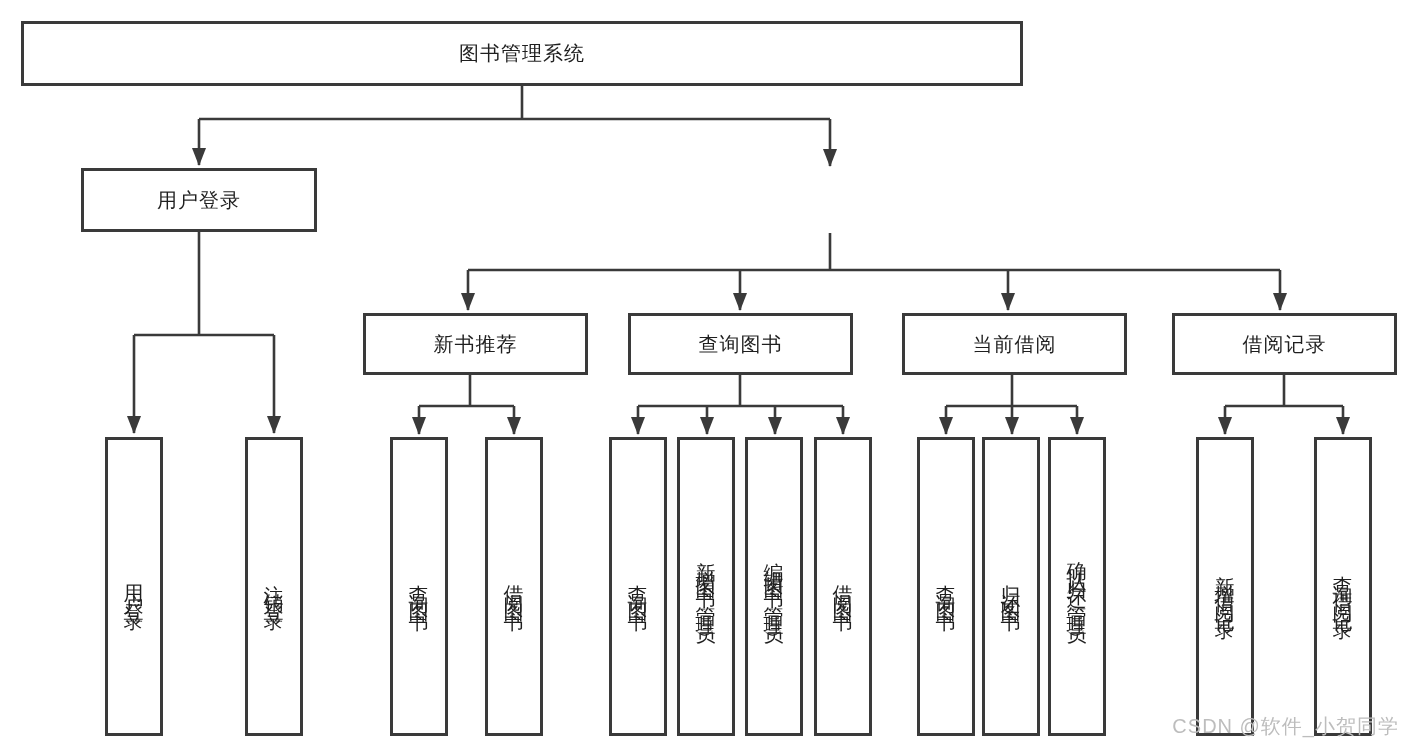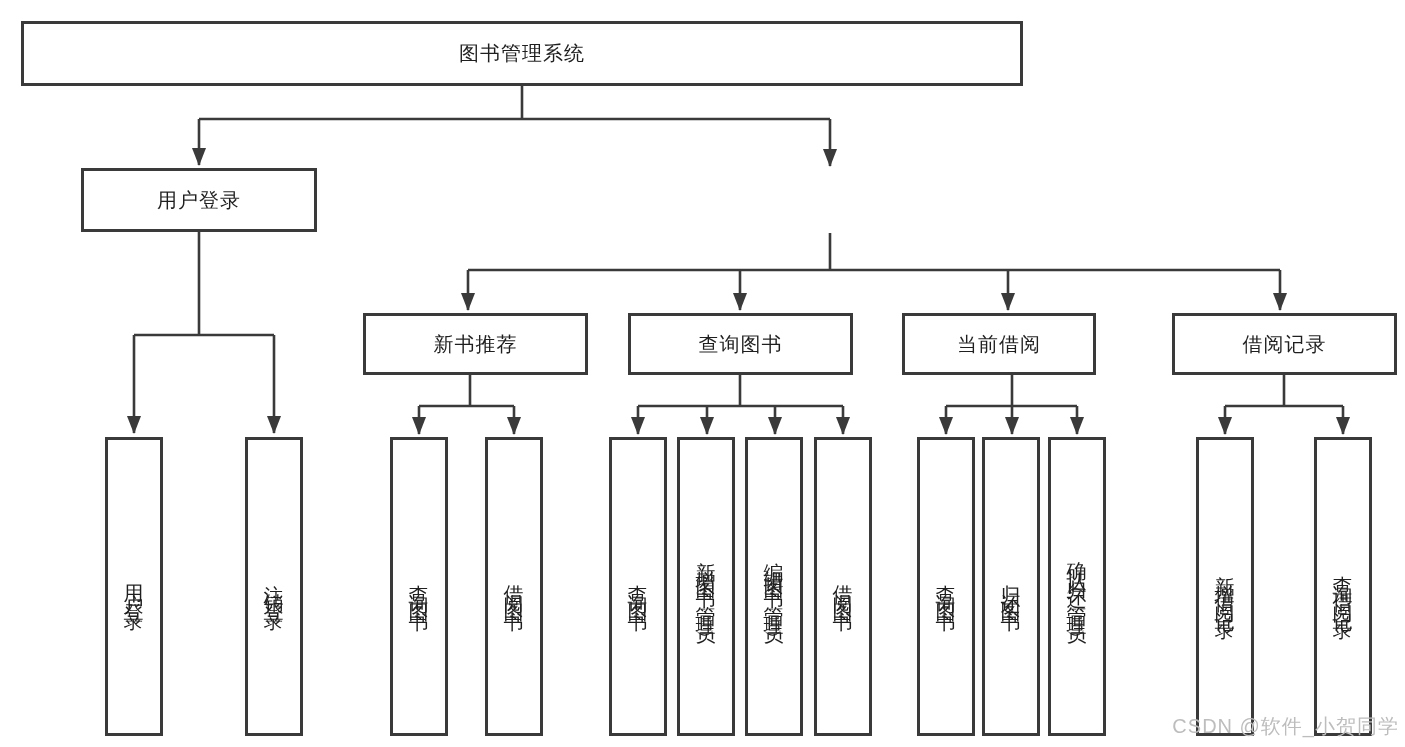--- a/index.html
+++ b/index.html
@@ -108,21 +108,21 @@
       <path d="M1343,406 V434" marker-end="url(#arrow)"></path>
     </g>
   </svg>
 
   <div class="node hbox" style="left:21px; top:2px; width:1002px; height:65px;margin-top:19px;">图书管理系统</div>
 
   <div class="node hbox" style="left:81px; top:168px; width:236px; height:64px;">用户登录</div>
 
   <div class="node hbox" style="left:363px; top:313px; width:225px; height:62px;">新书推荐</div>
   <div class="node hbox" style="left:628px; top:313px; width:225px; height:62px;">查询图书</div>
-  <div class="node hbox" style="left:902px; top:313px; width:194px; height:62px;">当前借阅</div>
+  <div class="node hbox" style="left:902px; top:313px; width:225px; height:62px;">当前借阅</div>
   <div class="node hbox" style="left:1172px; top:313px; width:225px; height:62px;">借阅记录</div>
 
   <div class="node vbox" style="left:105px;">用户登录</div>
   <div class="node vbox" style="left:245px;">注销登录</div>
 
   <div class="node vbox" style="left:390px;">查询图书</div>
   <div class="node vbox" style="left:485px;">借阅图书</div>
 
   <div class="node vbox" style="left:609px;">查询图书</div>
   <div class="node vbox" style="left:677px;">新增图书（管理员）</div>

